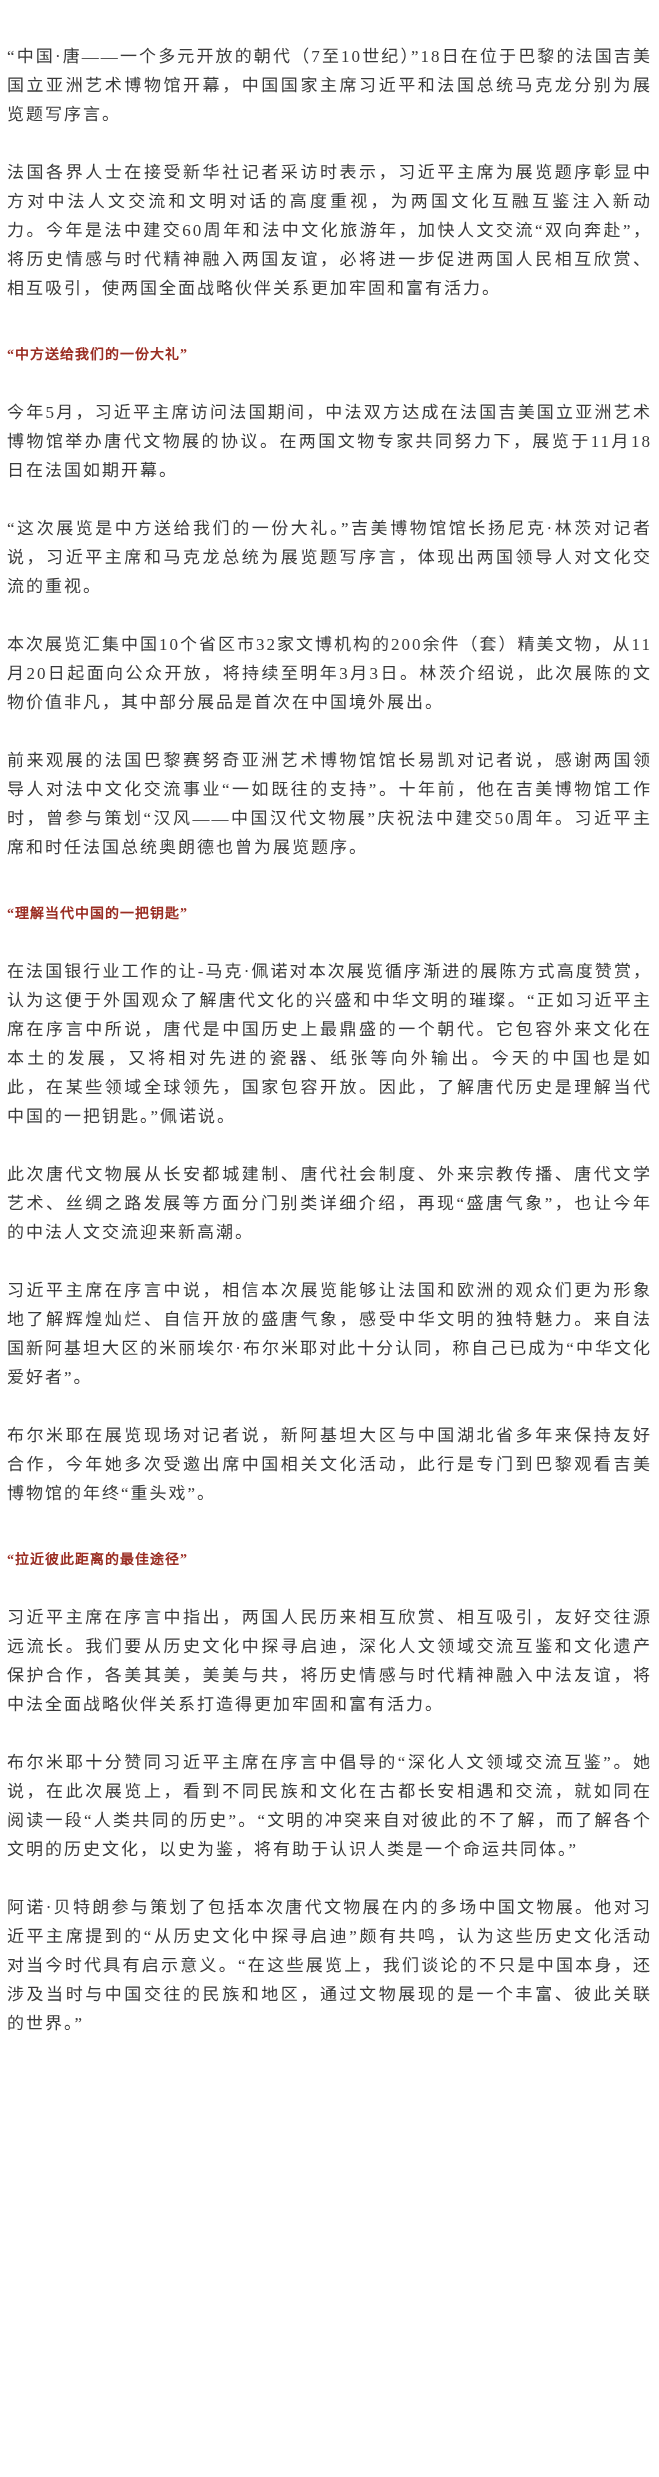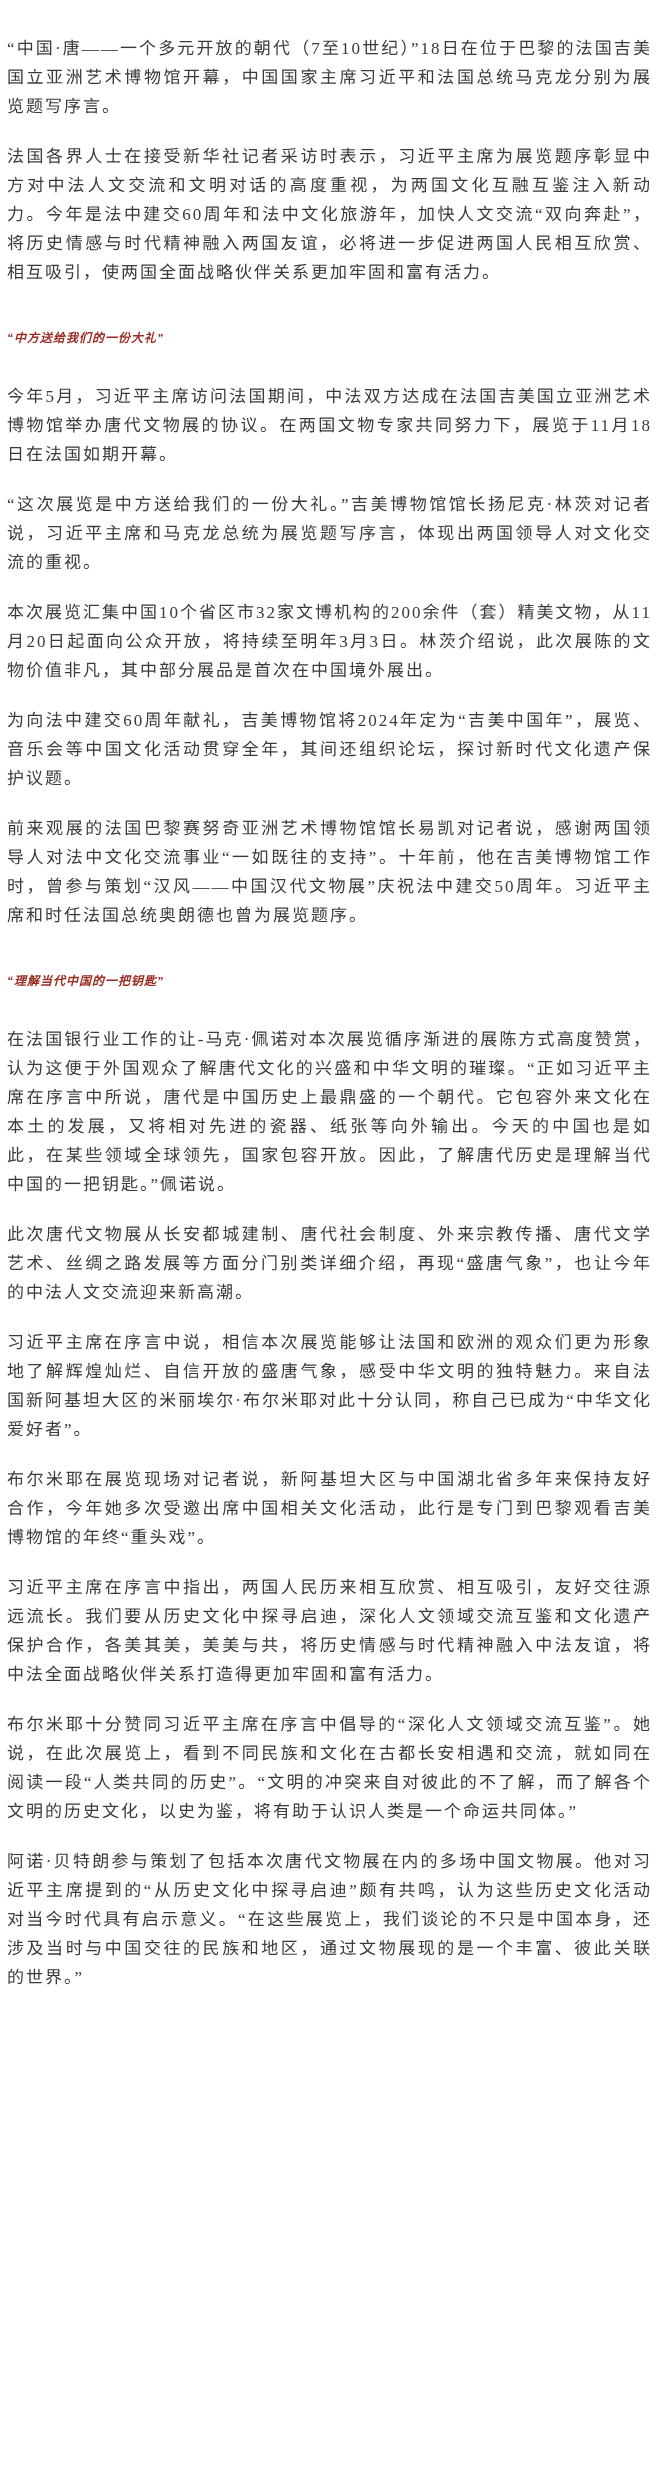--- a/index.html
+++ b/index.html
@@ -13,50 +13,49 @@
     box-sizing: border-box;
     padding: 13px 7px 40px 7px;
     font-family: "Liberation Serif", "DejaVu Serif", serif;
     color: #3a3a3a;
   }
   .article p.body-para {
     font-size: 17px;
     line-height: 29px;
     letter-spacing: 2px;
     text-align: justify;
-    margin: 21px 0;
+    margin: 29px 0;
     color: #3a3a3a;
   }
   .article > :first-child {
     margin-top: 0;
   }
   .article h2.section-heading {
-    font-size: 12px;
+    font-size: 14px;
     line-height: 29px;
     letter-spacing: 1px;
     font-weight: bold;
     color: #9a2d22;
     margin: 37px 0 29px 0;
-    font-style: italic;
   }
 </style>
 </head>
 <body>
 
 <div class="article">
   <p class="body-para">“中国·唐——一个多元开放的朝代（7至10世纪）”18日在位于巴黎的法国吉美国立亚洲艺术博物馆开幕，中国国家主席习近平和法国总统马克龙分别为展览题写序言。</p>
   <p class="body-para">法国各界人士在接受新华社记者采访时表示，习近平主席为展览题序彰显中方对中法人文交流和文明对话的高度重视，为两国文化互融互鉴注入新动力。今年是法中建交60周年和法中文化旅游年，加快人文交流“双向奔赴”，将历史情感与时代精神融入两国友谊，必将进一步促进两国人民相互欣赏、相互吸引，使两国全面战略伙伴关系更加牢固和富有活力。</p>
   <h2 class="section-heading">“中方送给我们的一份大礼”</h2>
   <p class="body-para">今年5月，习近平主席访问法国期间，中法双方达成在法国吉美国立亚洲艺术博物馆举办唐代文物展的协议。在两国文物专家共同努力下，展览于11月18日在法国如期开幕。</p>
   <p class="body-para">“这次展览是中方送给我们的一份大礼。”吉美博物馆馆长扬尼克·林茨对记者说，习近平主席和马克龙总统为展览题写序言，体现出两国领导人对文化交流的重视。</p>
   <p class="body-para">本次展览汇集中国10个省区市32家文博机构的200余件（套）精美文物，从11月20日起面向公众开放，将持续至明年3月3日。林茨介绍说，此次展陈的文物价值非凡，其中部分展品是首次在中国境外展出。</p>
-  <p class="body-para">为向法中建交60周年献礼，吉美博物馆将2024年定为“吉美中国年”，展览、音乐会等中国文化活动贯穿全年，其间还组织论坛，探讨新时代文化遗产保护议题。</p>
   <p class="body-para">前来观展的法国巴黎赛努奇亚洲艺术博物馆馆长易凯对记者说，感谢两国领导人对法中文化交流事业“一如既往的支持”。十年前，他在吉美博物馆工作时，曾参与策划“汉风——中国汉代文物展”庆祝法中建交50周年。习近平主席和时任法国总统奥朗德也曾为展览题序。</p>
   <h2 class="section-heading">“理解当代中国的一把钥匙”</h2>
   <p class="body-para">在法国银行业工作的让-马克·佩诺对本次展览循序渐进的展陈方式高度赞赏，认为这便于外国观众了解唐代文化的兴盛和中华文明的璀璨。“正如习近平主席在序言中所说，唐代是中国历史上最鼎盛的一个朝代。它包容外来文化在本土的发展，又将相对先进的瓷器、纸张等向外输出。今天的中国也是如此，在某些领域全球领先，国家包容开放。因此，了解唐代历史是理解当代中国的一把钥匙。”佩诺说。</p>
   <p class="body-para">此次唐代文物展从长安都城建制、唐代社会制度、外来宗教传播、唐代文学艺术、丝绸之路发展等方面分门别类详细介绍，再现“盛唐气象”，也让今年的中法人文交流迎来新高潮。</p>
   <p class="body-para">习近平主席在序言中说，相信本次展览能够让法国和欧洲的观众们更为形象地了解辉煌灿烂、自信开放的盛唐气象，感受中华文明的独特魅力。来自法国新阿基坦大区的米丽埃尔·布尔米耶对此十分认同，称自己已成为“中华文化爱好者”。</p>
   <p class="body-para">布尔米耶在展览现场对记者说，新阿基坦大区与中国湖北省多年来保持友好合作，今年她多次受邀出席中国相关文化活动，此行是专门到巴黎观看吉美博物馆的年终“重头戏”。</p>
+  <h2 class="section-heading">“拉近彼此距离的最佳途径”</h2>
   <p class="body-para">习近平主席在序言中指出，两国人民历来相互欣赏、相互吸引，友好交往源远流长。我们要从历史文化中探寻启迪，深化人文领域交流互鉴和文化遗产保护合作，各美其美，美美与共，将历史情感与时代精神融入中法友谊，将中法全面战略伙伴关系打造得更加牢固和富有活力。</p>
   <p class="body-para">布尔米耶十分赞同习近平主席在序言中倡导的“深化人文领域交流互鉴”。她说，在此次展览上，看到不同民族和文化在古都长安相遇和交流，就如同在阅读一段“人类共同的历史”。“文明的冲突来自对彼此的不了解，而了解各个文明的历史文化，以史为鉴，将有助于认识人类是一个命运共同体。”</p>
   <p class="body-para">阿诺·贝特朗参与策划了包括本次唐代文物展在内的多场中国文物展。他对习近平主席提到的“从历史文化中探寻启迪”颇有共鸣，认为这些历史文化活动对当今时代具有启示意义。“在这些展览上，我们谈论的不只是中国本身，还涉及当时与中国交往的民族和地区，通过文物展现的是一个丰富、彼此关联的世界。”</p>
 
 </div>
 
 </body></html>

